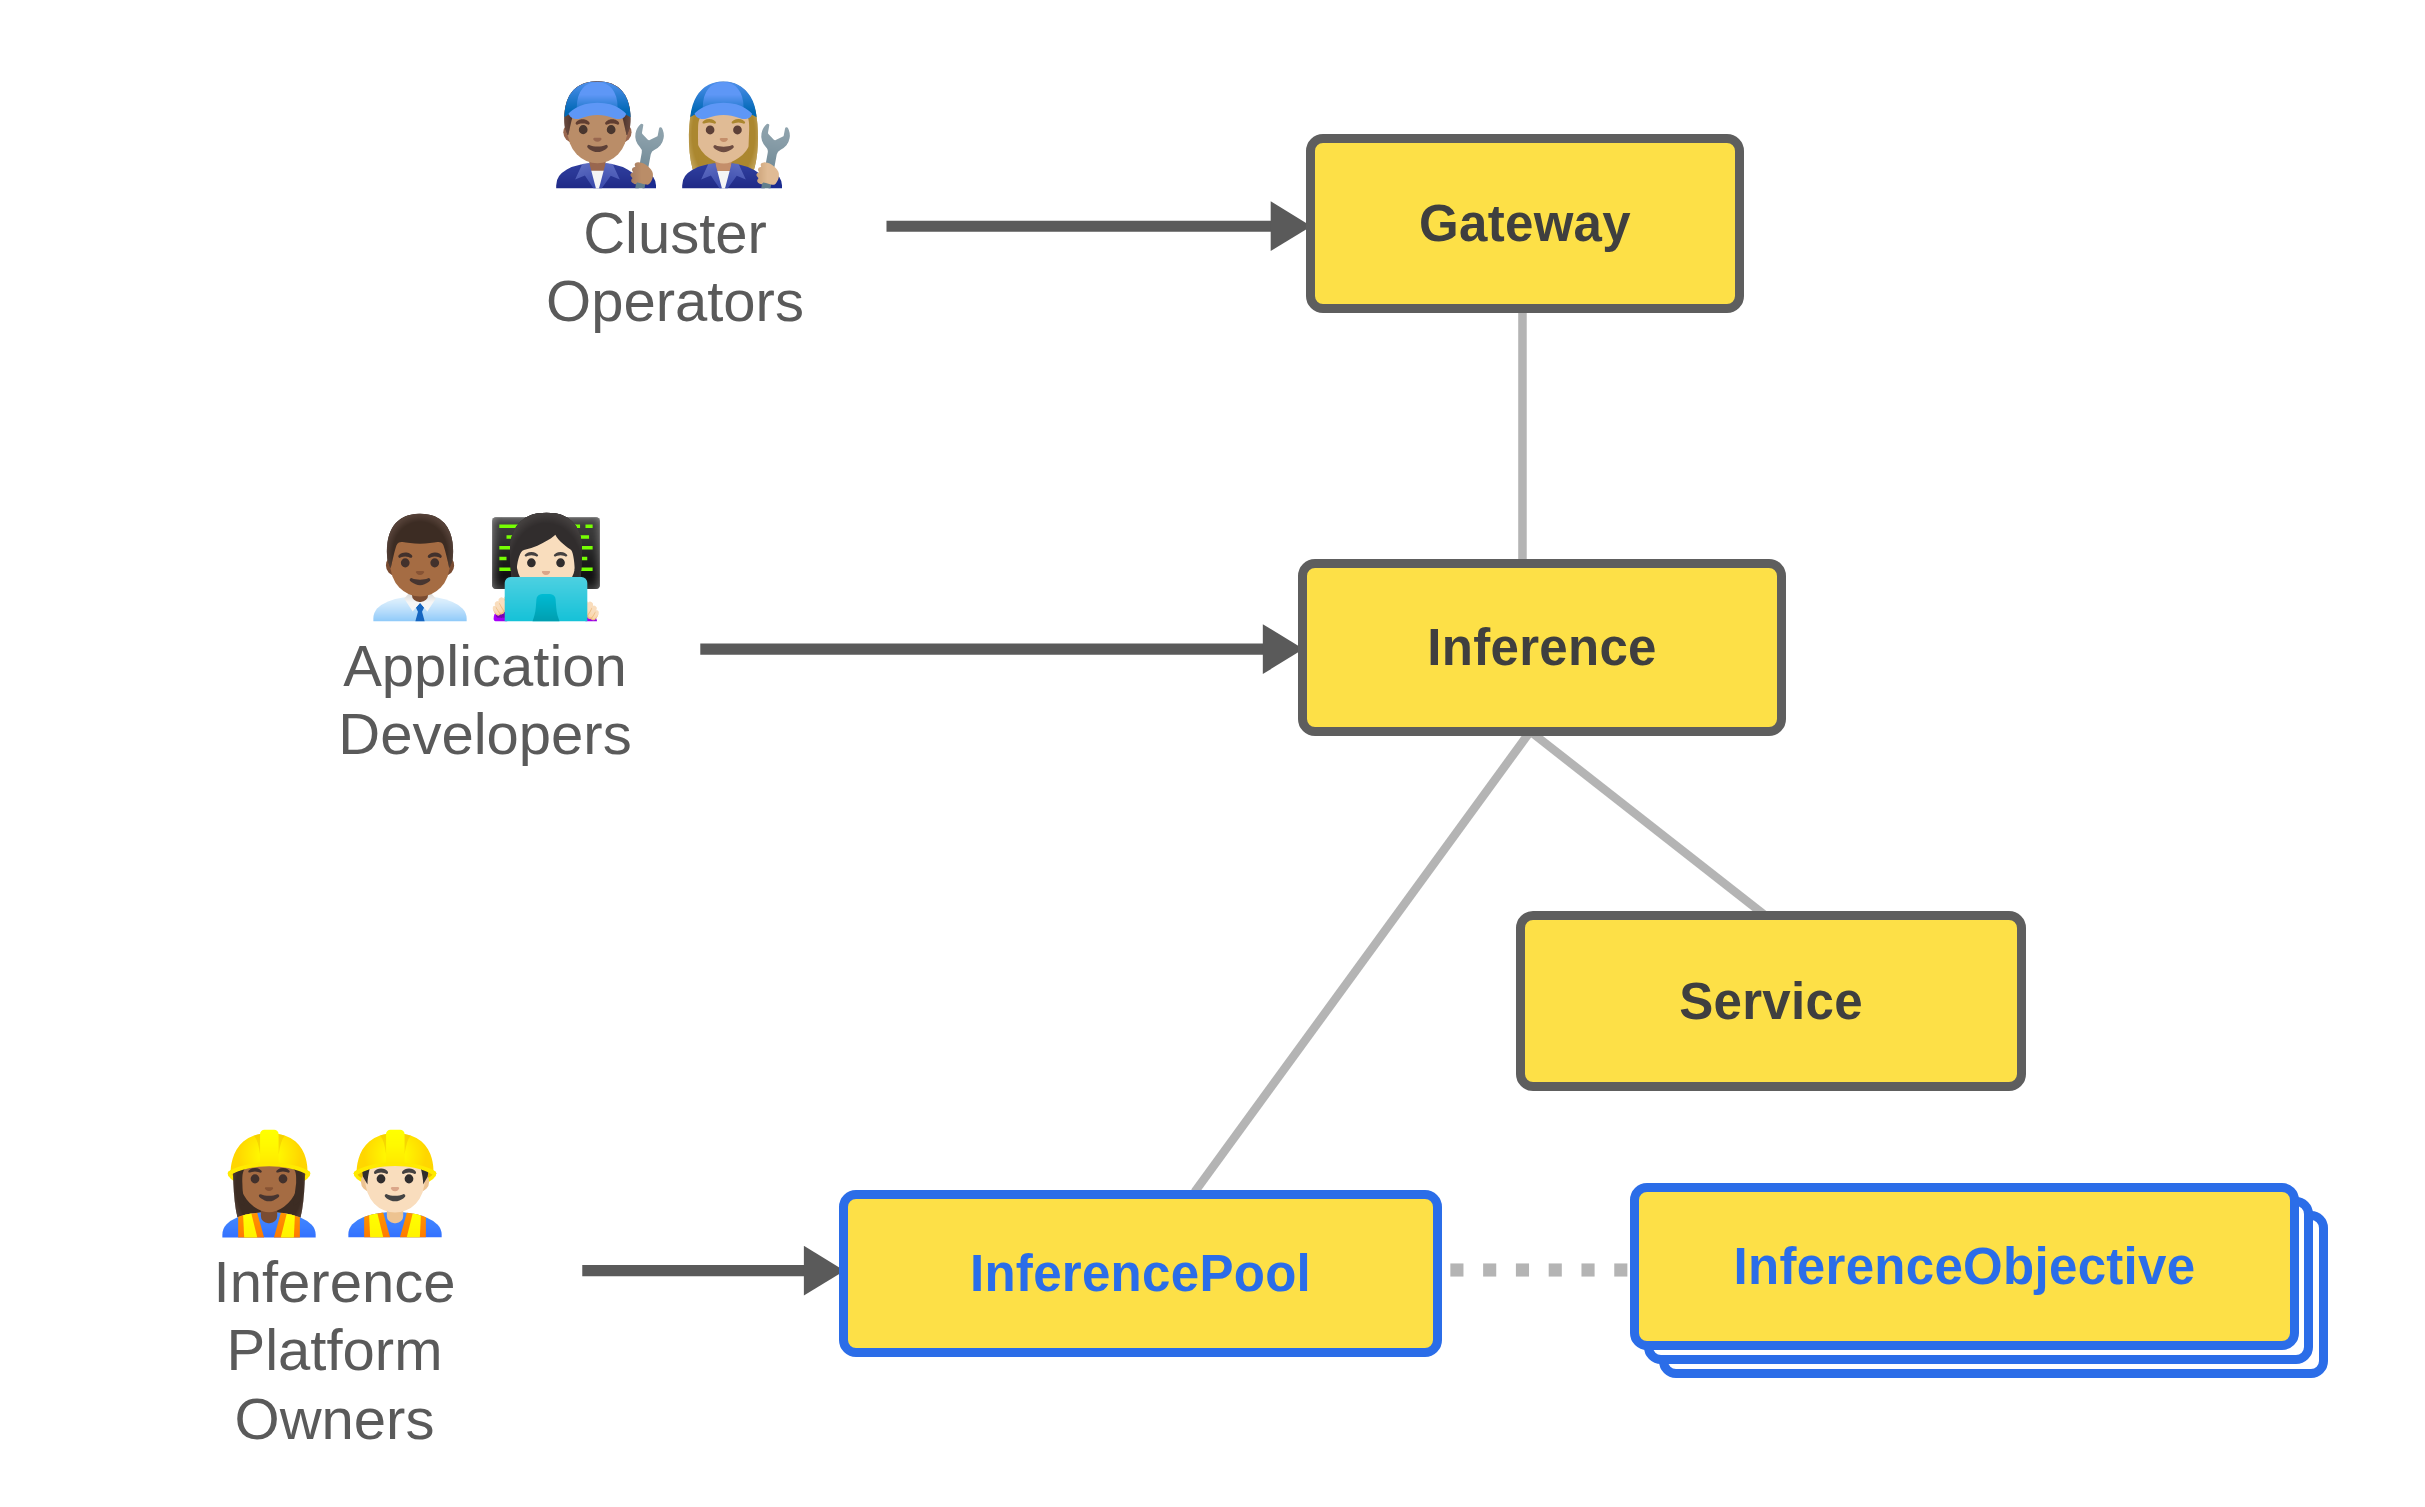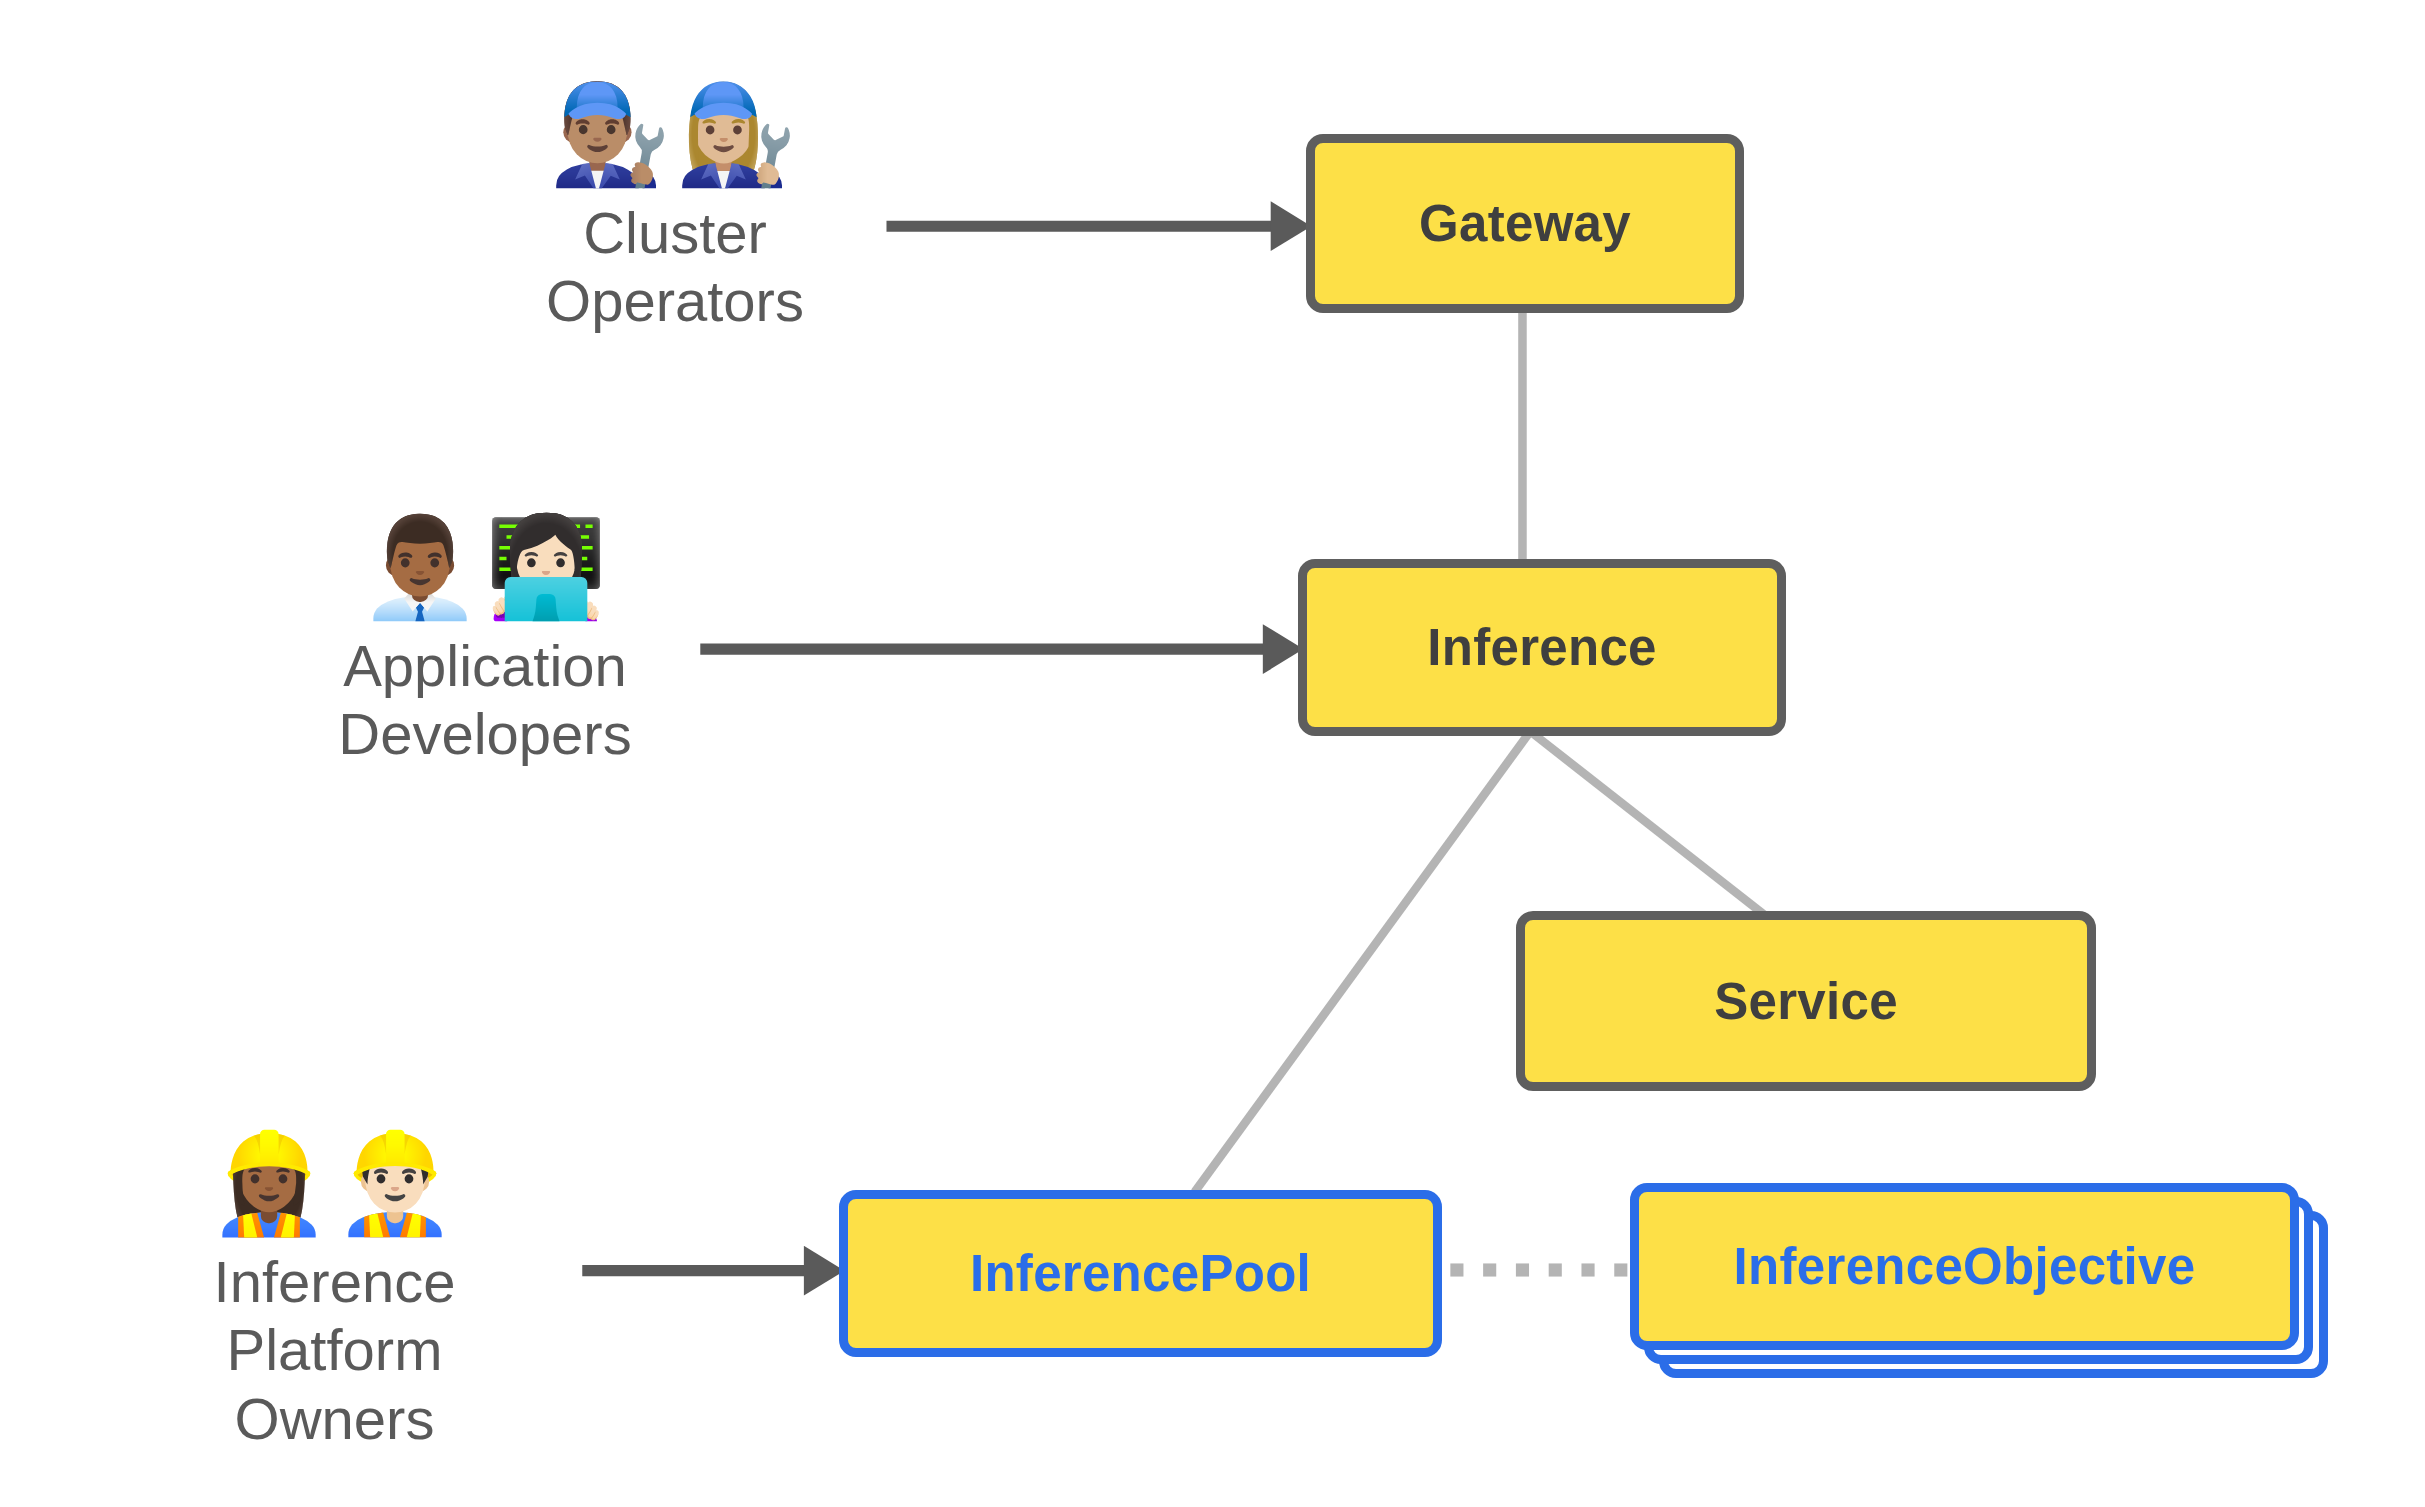--- a/index.html
+++ b/index.html
@@ -144,21 +144,21 @@
   </div>
 
   <div class="node node-gray" style="left:1306px; top:134px; width:438px; height:179px;">
     <span class="node-label">Gateway</span>
   </div>
 
   <div class="node node-gray" style="left:1298px; top:559px; width:488px; height:177px;">
     <span class="node-label">Inference</span>
   </div>
 
-  <div class="node node-gray" style="left:1516px; top:911px; width:580px; height:180px;">
+  <div class="node node-gray" style="left:1516px; top:911px; width:510px; height:180px;">
     <span class="node-label">Service</span>
   </div>
 
   <div class="node node-blue" style="left:839px; top:1190px; width:603px; height:167px;align-items:center;">
     <span class="node-label">InferencePool</span>
   </div>
 
   <div class="stack-layer" style="left:1659px; top:1211px; width:669px; height:167px;"></div>
   <div class="stack-layer" style="left:1644px; top:1197px; width:669px; height:167px;"></div>
   <div class="node node-blue" style="left:1630px; top:1183px; width:669px; height:167px;">

